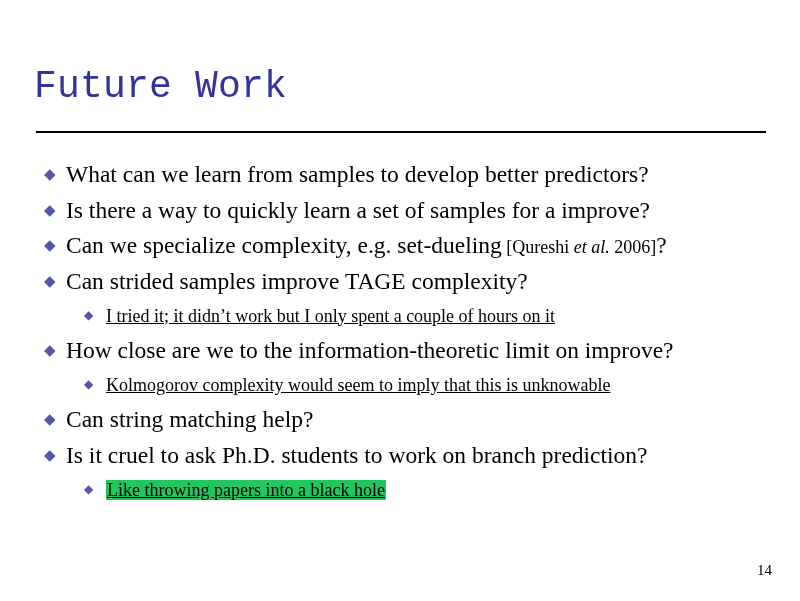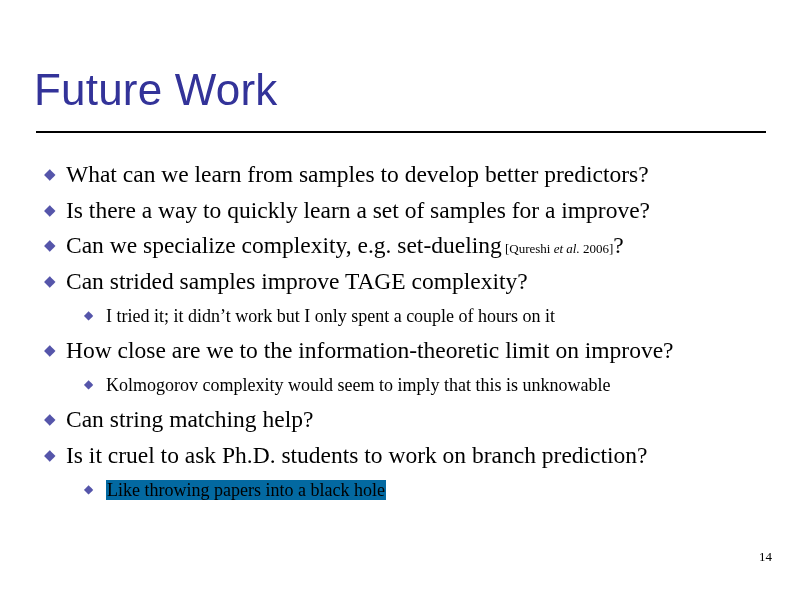--- a/index.html
+++ b/index.html
@@ -17,24 +17,24 @@
   .slide {
     position: relative;
     width: 800px;
     height: 601px;
     box-sizing: border-box;
   }
   .slide-title {
     position: absolute;
     left: 34px;
     top: 66px;
-    font-size: 44px;
+    font-size: 38px;
     line-height: 1.1;
     color: #333399;
-    font-family: Liberation Sans, sans-serif;
+    font-family: Liberation Mono, monospace;
     letter-spacing: 0.2px;
     text-align: center;
   }
   .title-rule {
     position: absolute;
     left: 36px;
     top: 131px;
     width: 730px;
     height: 2px;
     background: #000000;
@@ -79,36 +79,37 @@
     color: #5555aa;
     font-size: 12px;
     line-height: 1;
     position: relative;
     top: -3px;
   }
   .l2 .text {
     font-size: 18px;
     line-height: 1.2;
     flex: 1;
+    text-decoration: underline;
   }
   .cite {
-    font-size: 13px;
+    font-size: 18px;
   }
   .cite .ital {
     font-style: italic;
   }
   .hl {
-    background: #0369a1;
+    background: #22c55e;
     padding: 0 1px;
   }
   .page-number {
     position: absolute;
     right: 28px;
-    bottom: 36px;
-    font-size: 13px;
+    bottom: 22px;
+    font-size: 15px;
     color: #000000;
   }
   .sp-top-1 { margin-top: 10px; }
   .sp-top-2 { margin-top: 9px; }
 </style>
 </head>
 <body>
 
 <div class="slide">
 

